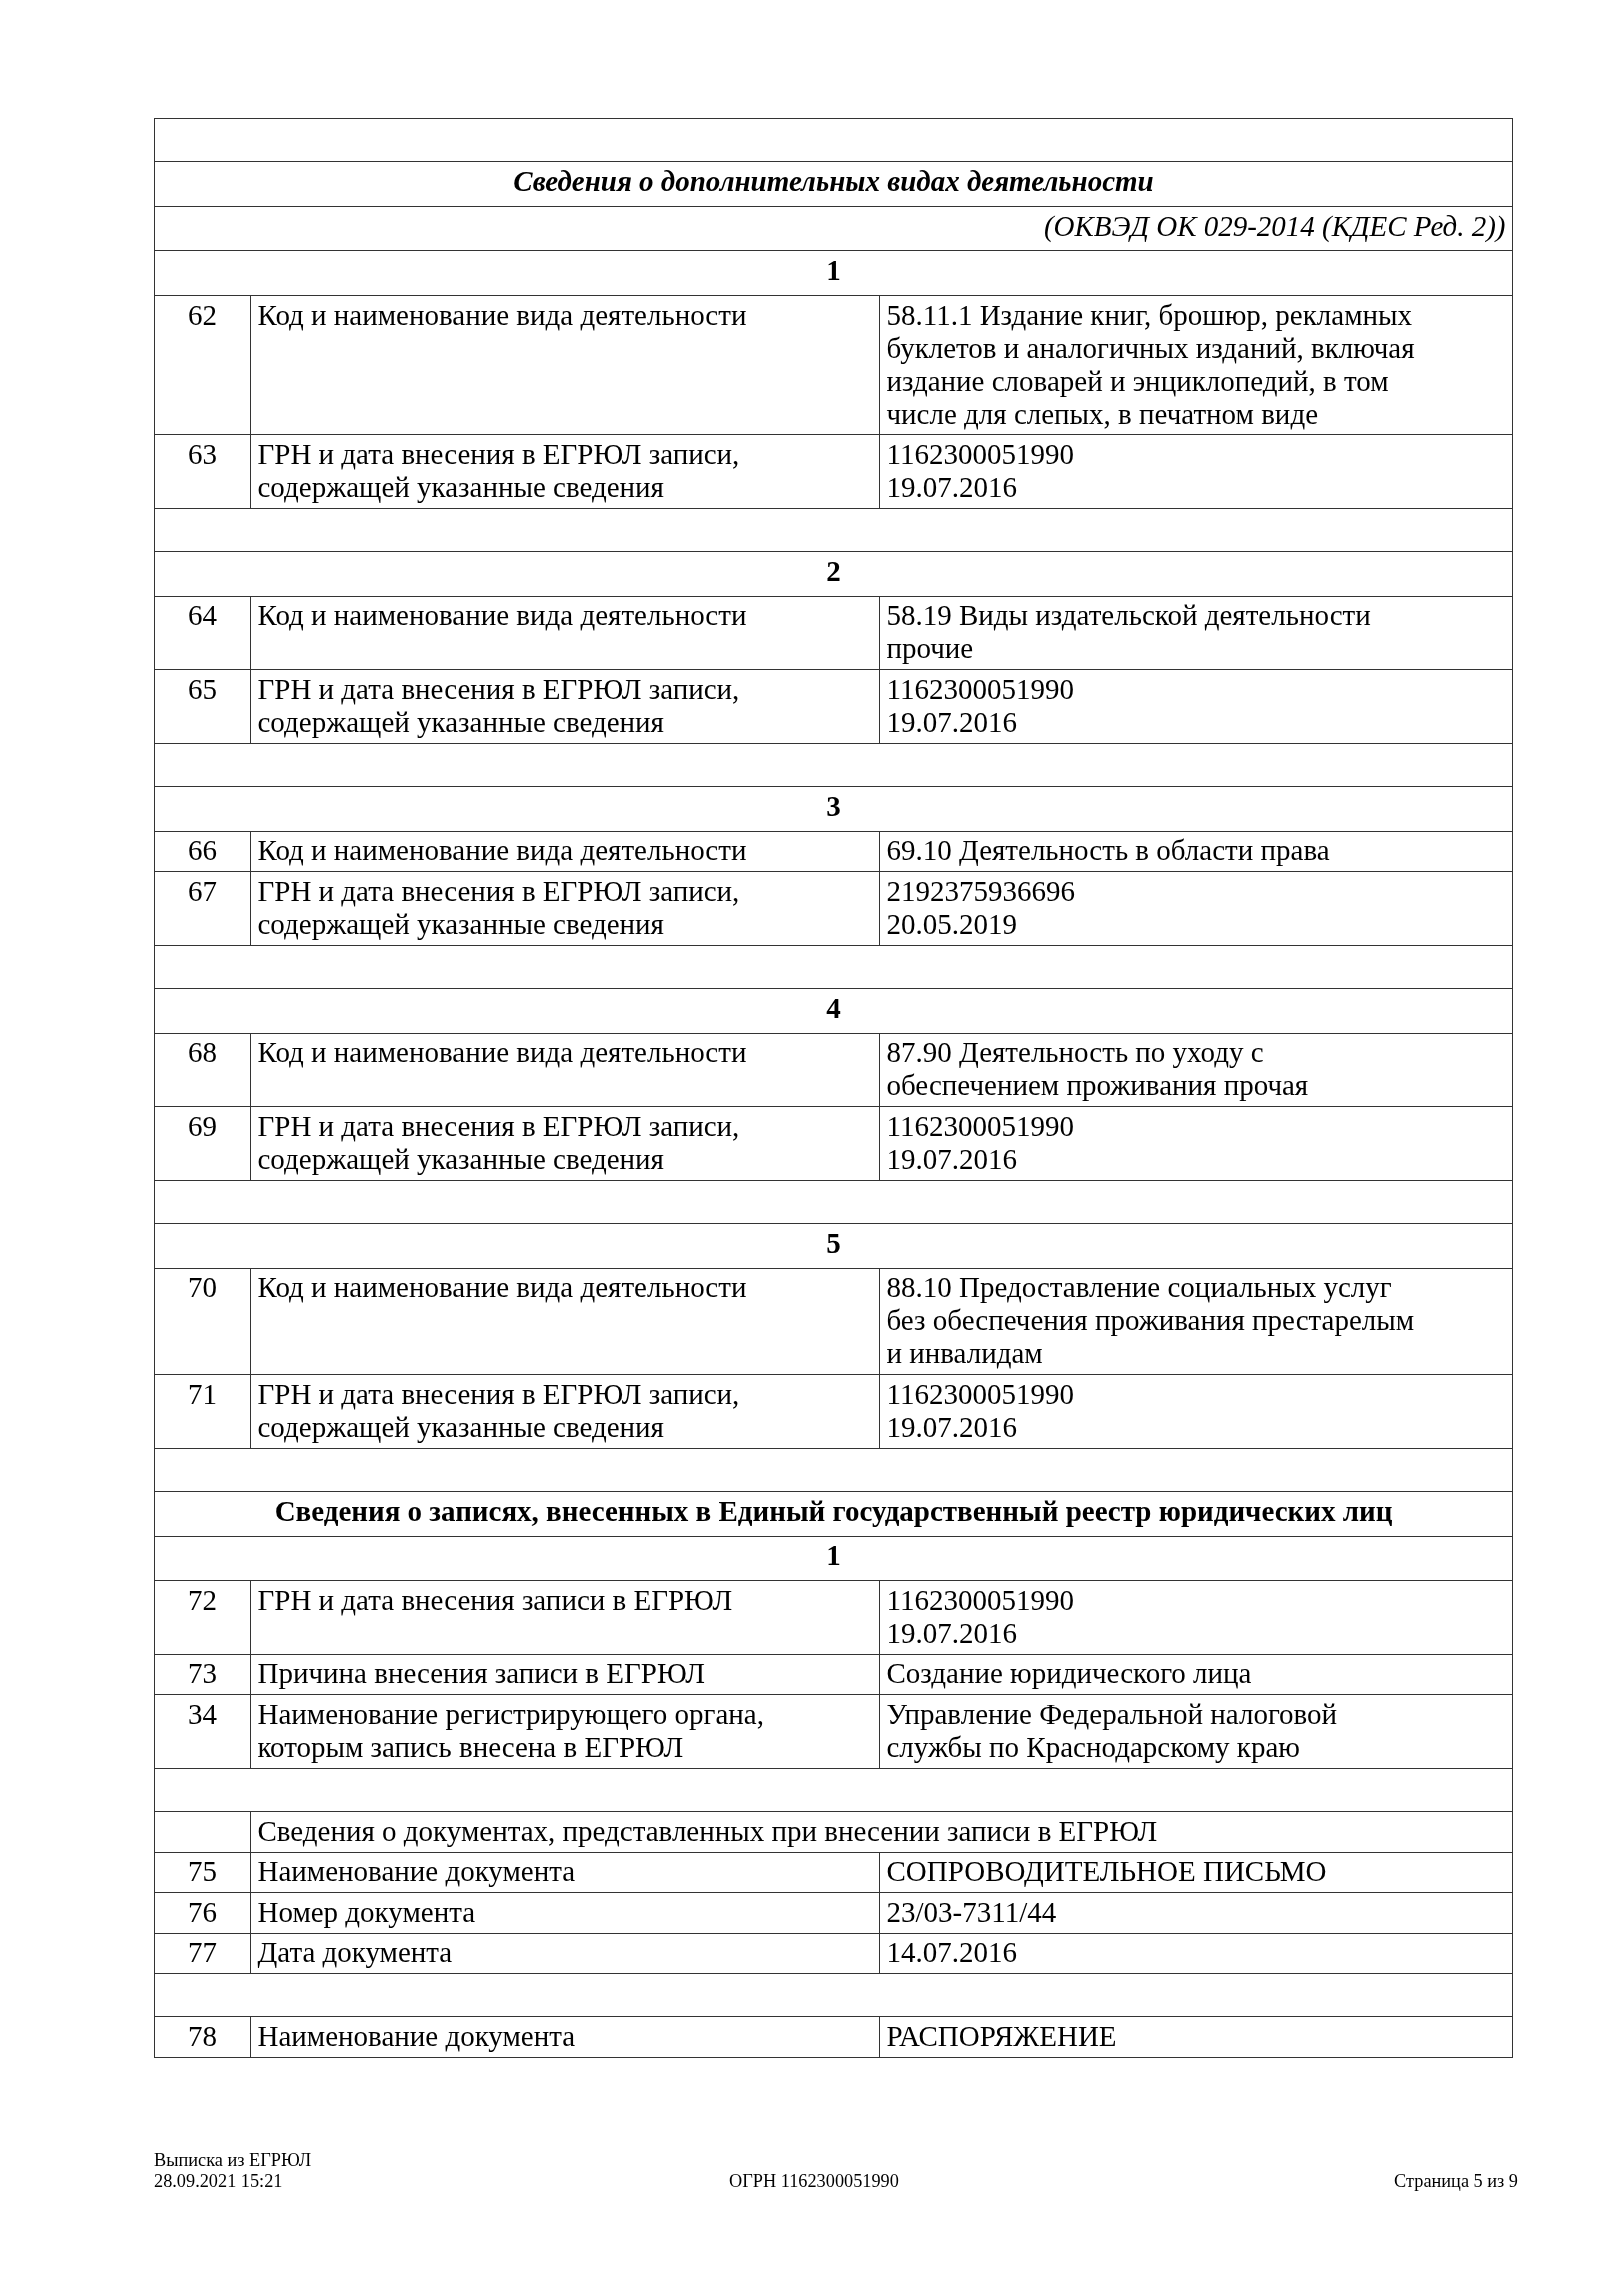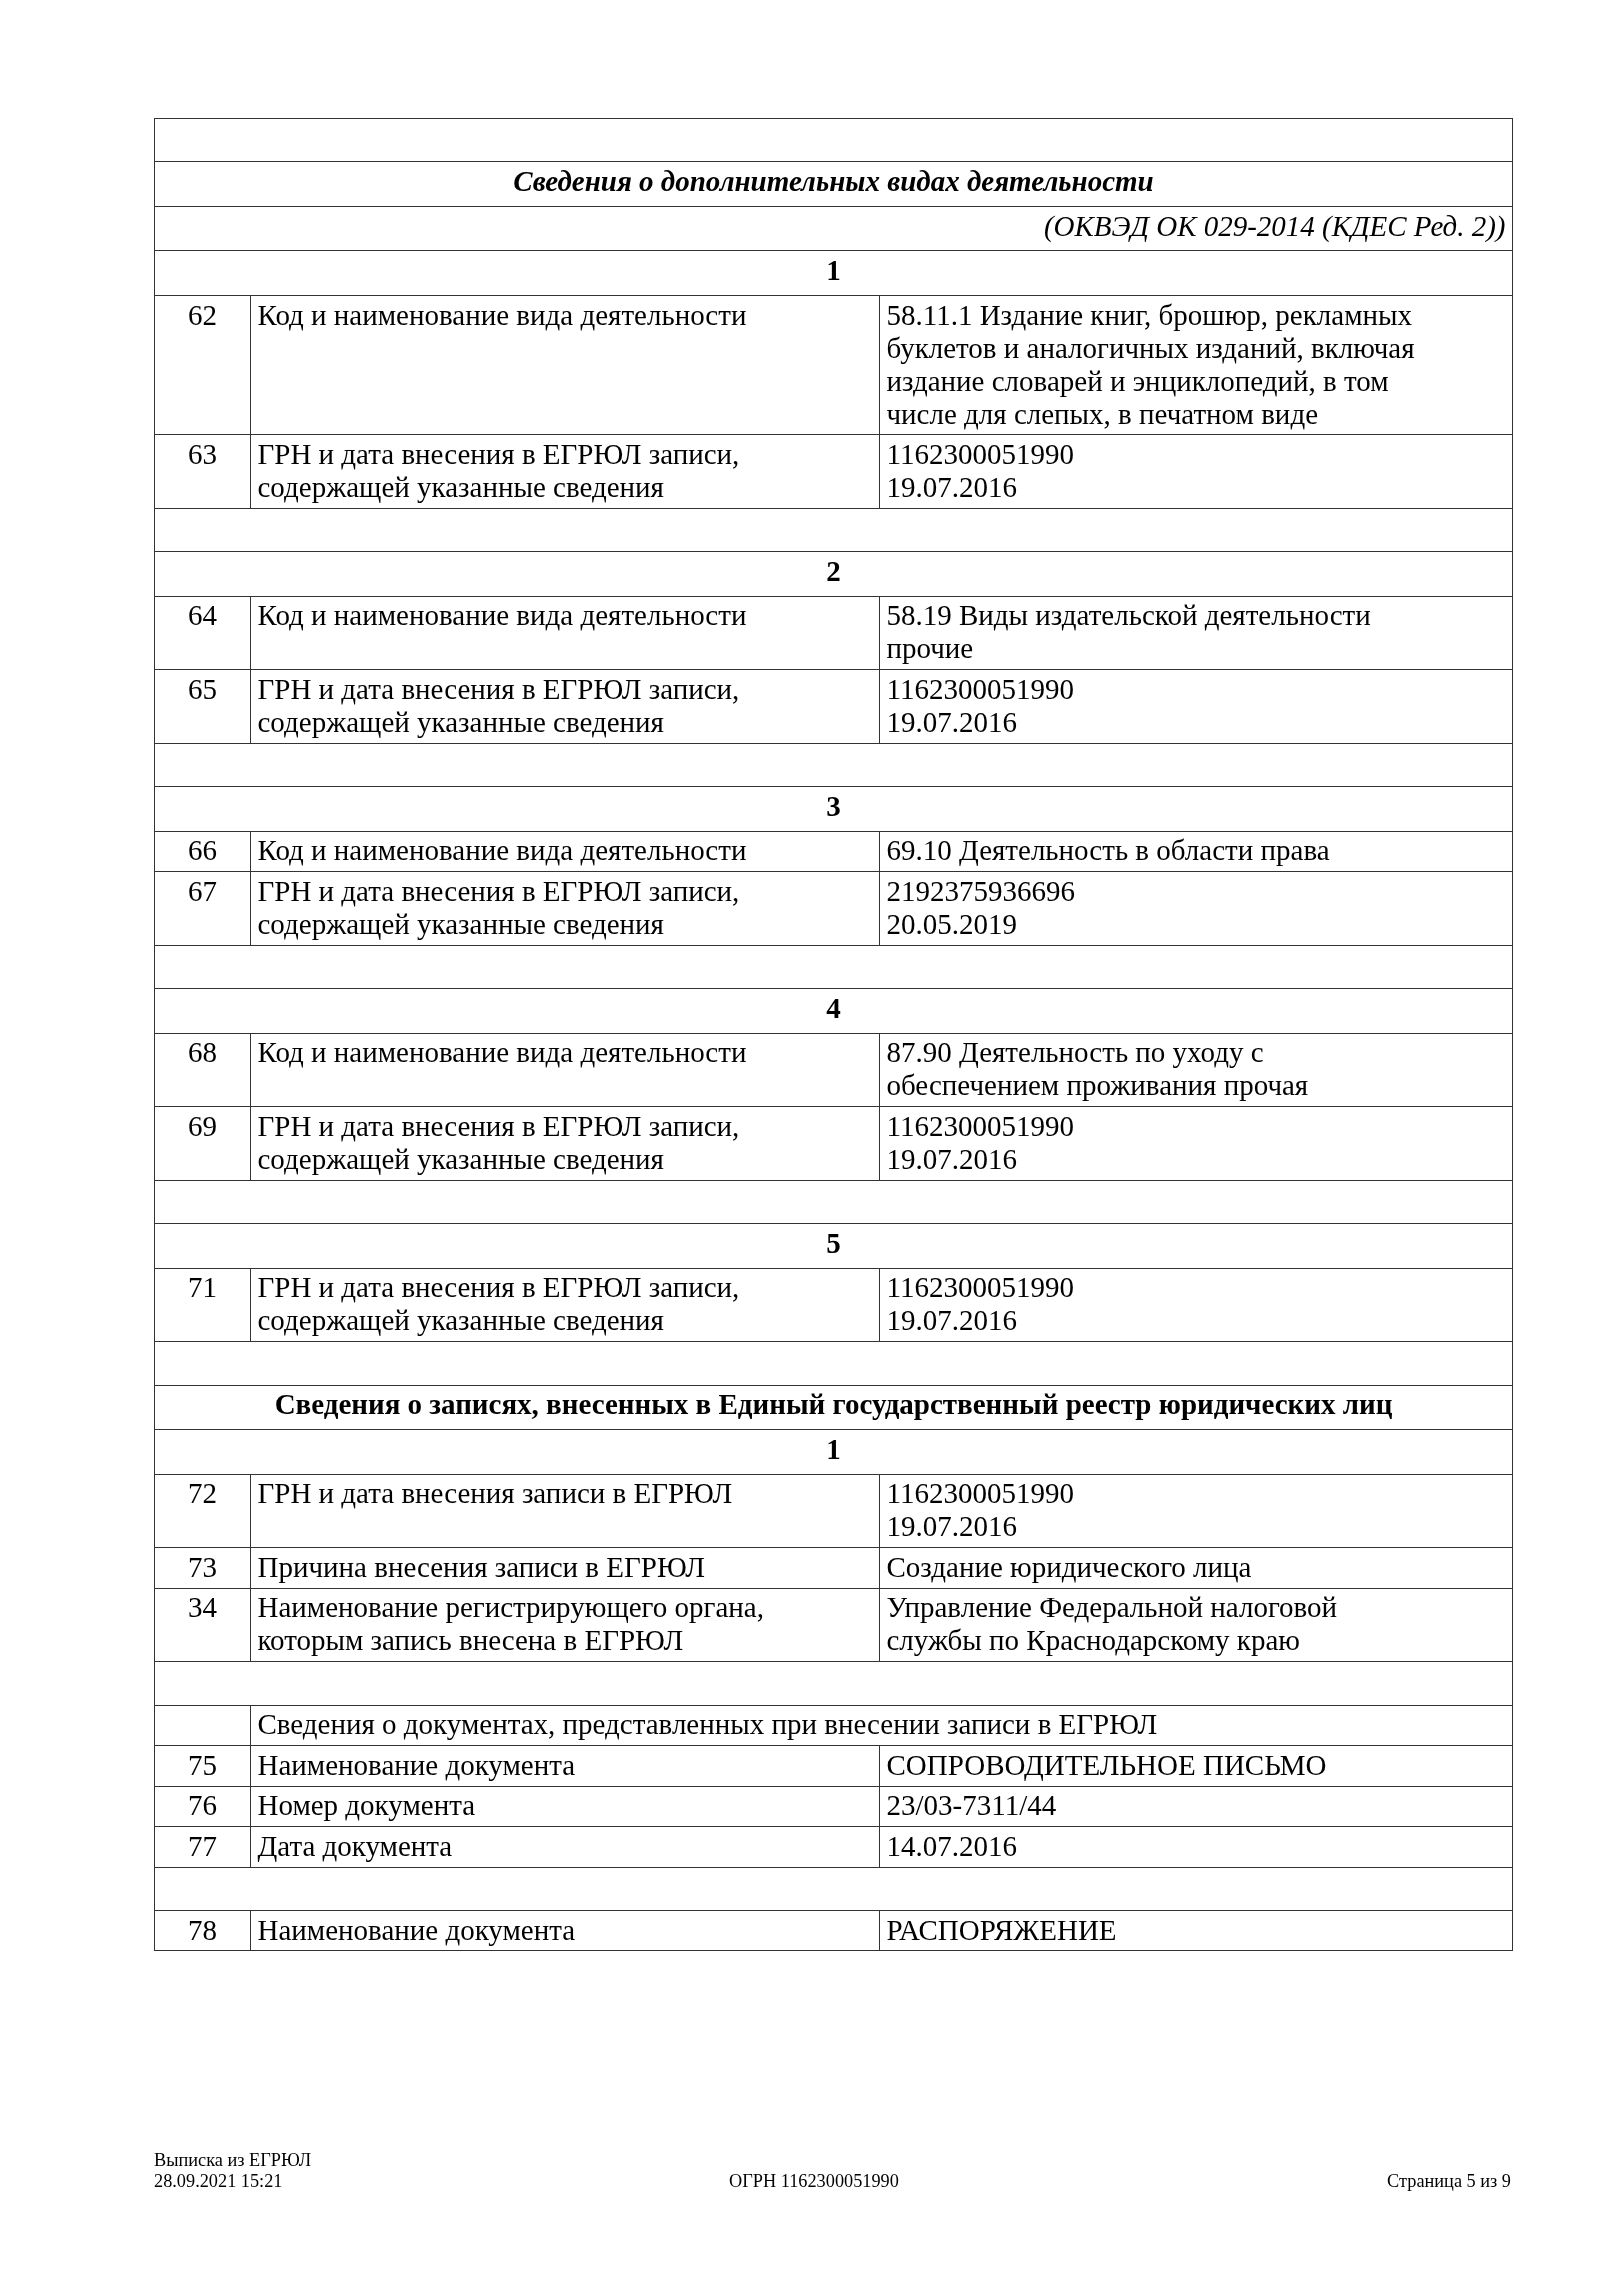--- a/index.html
+++ b/index.html
@@ -13,21 +13,21 @@
   td.num { text-align: center; }
   td.center { text-align: center; }
   td.bold { font-weight: bold; }
   td.italic-bold { font-weight: bold; font-style: italic; }
   td.italic { font-style: italic; text-align: right; }
   tr.empty td { height: 36px; }
   tr.h60 td { height: 37px; }
   .footer { position: absolute; font-size: 18.3px; line-height: 21px; }
   .f-left { left: 154px; top: 2150px; }
   .f-mid { left: 729px; top: 2171px; }
-  .f-right { right: 111px; top: 2171px; }
+  .f-right { right: 104px; top: 2171px; }
 </style>
 </head>
 <body>
 
 <div class="page">
 <table class="reg">
   <colgroup>
         <col class="c1">
         <col class="c2">
         <col class="c3">
@@ -143,20 +143,29 @@
           </td>
     </tr>
     <tr class="empty">
           <td colspan="3"></td>
         </tr>
 
     <tr class="h60">
           <td colspan="3" class="center bold">5</td>
         </tr>
     <tr>
+      <td class="num">70</td>
+      <td>Код и наименование вида деятельности</td>
+      <td>
+            <div>88.10 Предоставление социальных услуг</div>
+            <div>без обеспечения проживания престарелым</div>
+            <div>и инвалидам</div>
+          </td>
+    </tr>
+    <tr>
       <td class="num">71</td>
       <td>
             <div>ГРН и дата внесения в ЕГРЮЛ записи,</div>
             <div>содержащей указанные сведения</div>
           </td>
       <td>
             <div>1162300051990</div>
             <div>19.07.2016</div>
           </td>
     </tr>

